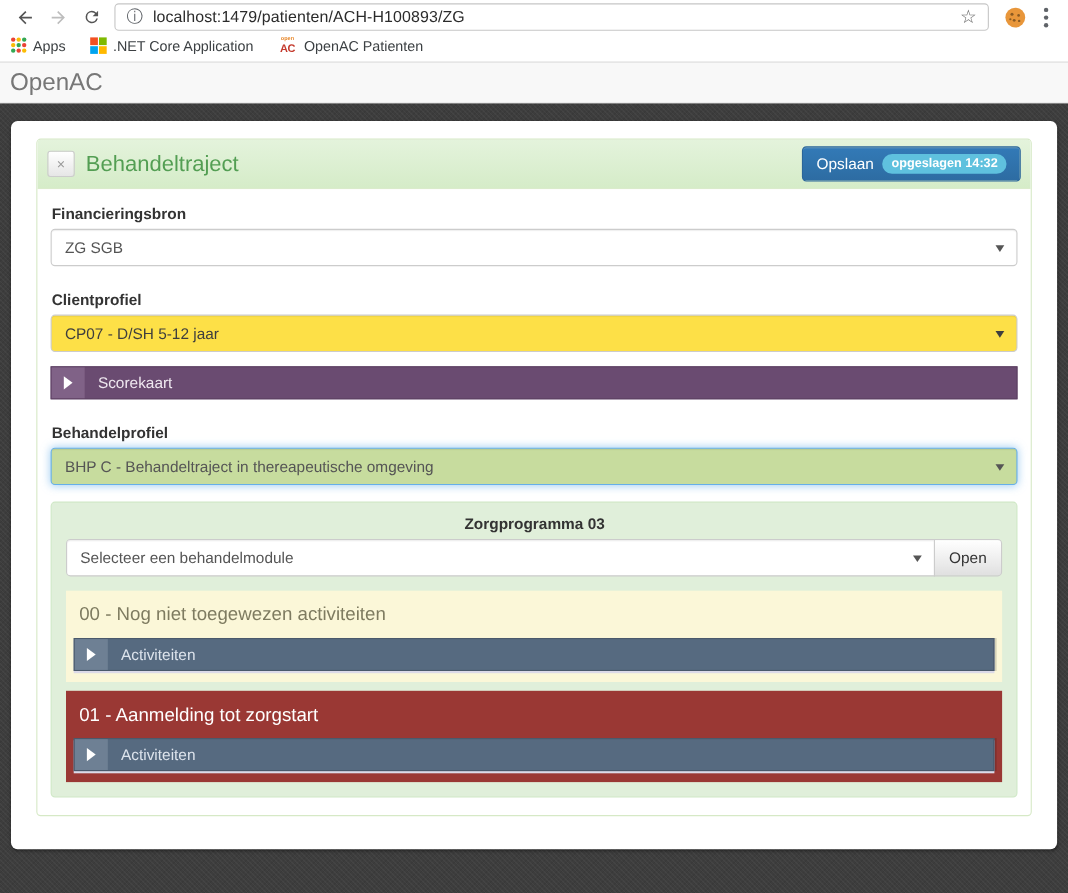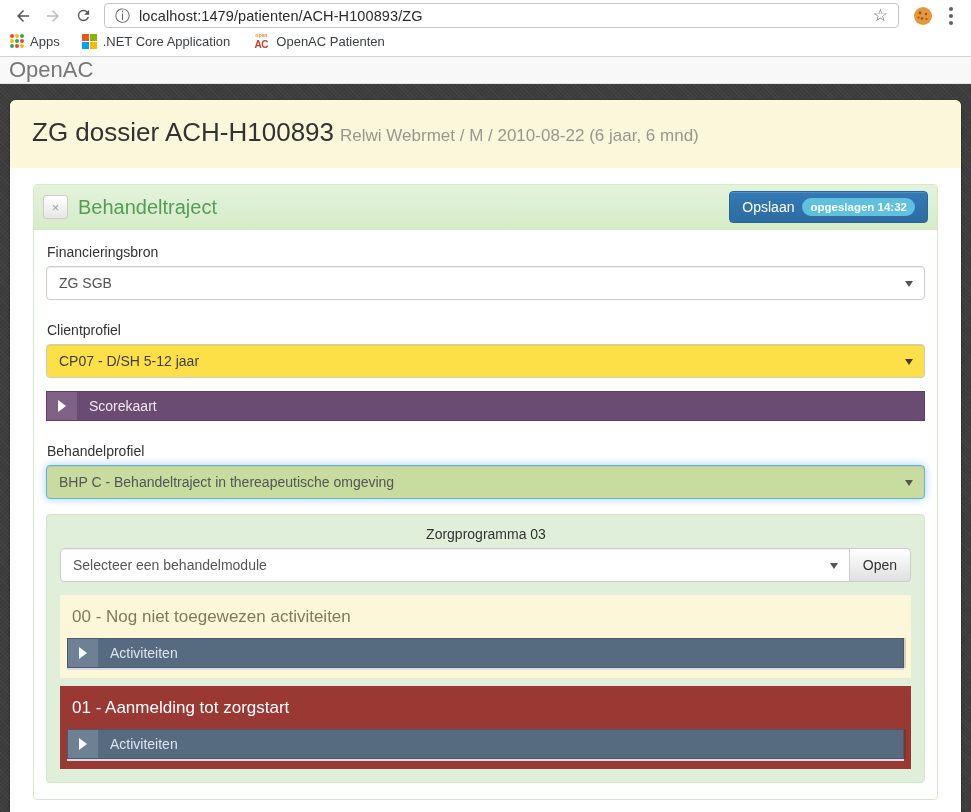--- a/index.html
+++ b/index.html
@@ -58,21 +58,21 @@
     color:#9a9a9a; font-size:13px; line-height:1; cursor:pointer; }
   .panel-title { font-size:20px; color:#539e53; margin-left:10px; }
   .heading-right { margin-left:auto; }
   .btn-primary { background:linear-gradient(to bottom,#337ab7 0%,#2d6ca2 100%); border:1px solid #2b669a; border-radius:4px;
     color:#fff; font-size:14px; padding:6px 12px; display:flex; align-items:center; gap:8px; cursor:pointer;
     box-shadow:inset 0 1px 0 rgba(255,255,255,.15); }
   .badge-saved { background:#5fc1de; border-radius:10px; font-size:11.5px; font-weight:bold; padding:3px 8px; color:#fff; }
 
   .panel-body { padding:14px 12px 16px; }
 
-  .field-label { display:block; font-size:14px; font-weight:normal; color:#333; margin:22px 0 6px 1px; }
+  .field-label { display:block; font-size:14px; font-weight:bold; color:#333; margin:22px 0 6px 1px; }
   .field-label:first-child { margin-top:0; }
 
   .sel { position:relative; height:34px; line-height:32px; border:1px solid #ccc; border-radius:4px; background:#fff;
     font-size:14px; color:#555; padding:0 26px 0 12px; box-shadow:inset 0 1px 1px rgba(0,0,0,.07); cursor:pointer; }
   .sel::after { content:""; position:absolute; right:11px; top:14px; border-left:4.5px solid transparent;
     border-right:4.5px solid transparent; border-top:6px solid #555; }
   .sel-blue { background:#fde047; color:#3e3e3e; border-color:#ccc; }
   .sel-blue::after { border-top-color:#3e3e3e; }
   .sel-green { background:#c7dc9e; border-color:#66afe9; color:#555;
     box-shadow:inset 0 1px 1px rgba(0,0,0,.075), 0 0 8px rgba(102,175,233,.6); }
@@ -179,23 +179,20 @@
     </div>
   </div>
 </div>
 
 <div class="navbar">
   <span class="brand">OpenAC</span>
 </div>
 
 <div class="stage">
   <div class="card">
-    <div class="card-header">
-      <h1 class="card-title"><span>ZG dossier ACH-H100893</span><span class="card-subtitle">Relwi Webrmet / M / 2010-08-22 (6 jaar, 6 mnd)</span></h1>
-    </div>
     <div class="card-body">
 
       <div class="panel">
         <div class="panel-heading">
           <button class="btn-close">×</button>
           <span class="panel-title">Behandeltraject</span>
           <div class="heading-right">
             <button class="btn-primary">
               <span>Opslaan</span>
               <span class="badge-saved">opgeslagen 14:32</span>

